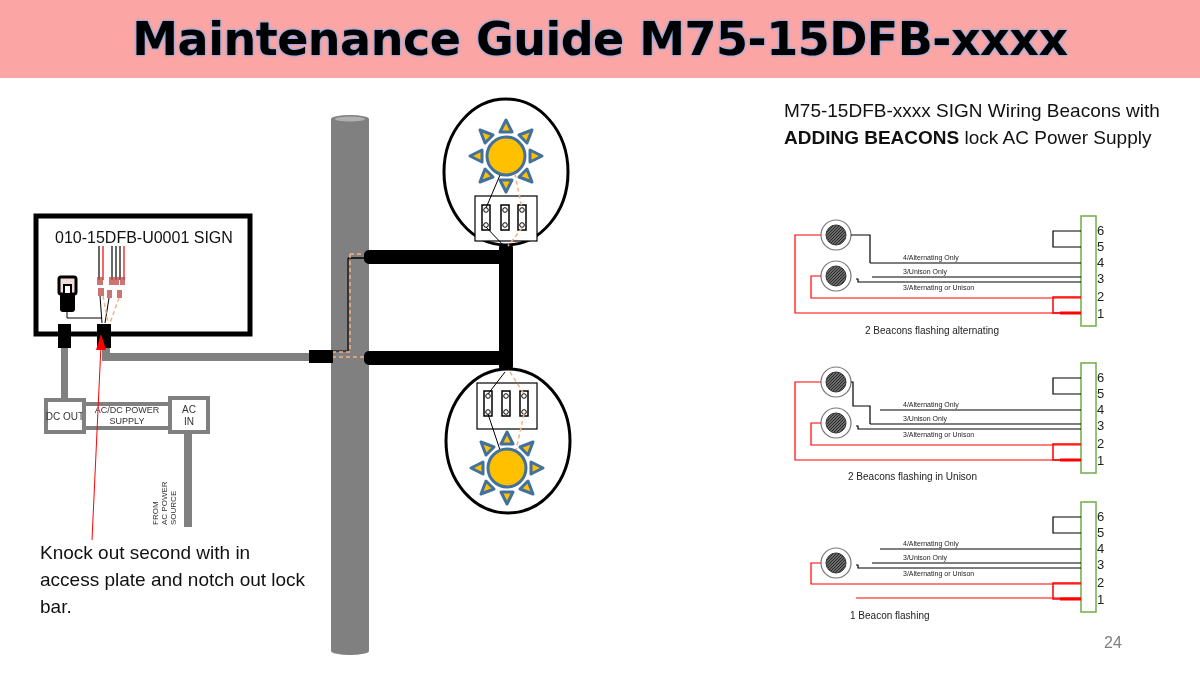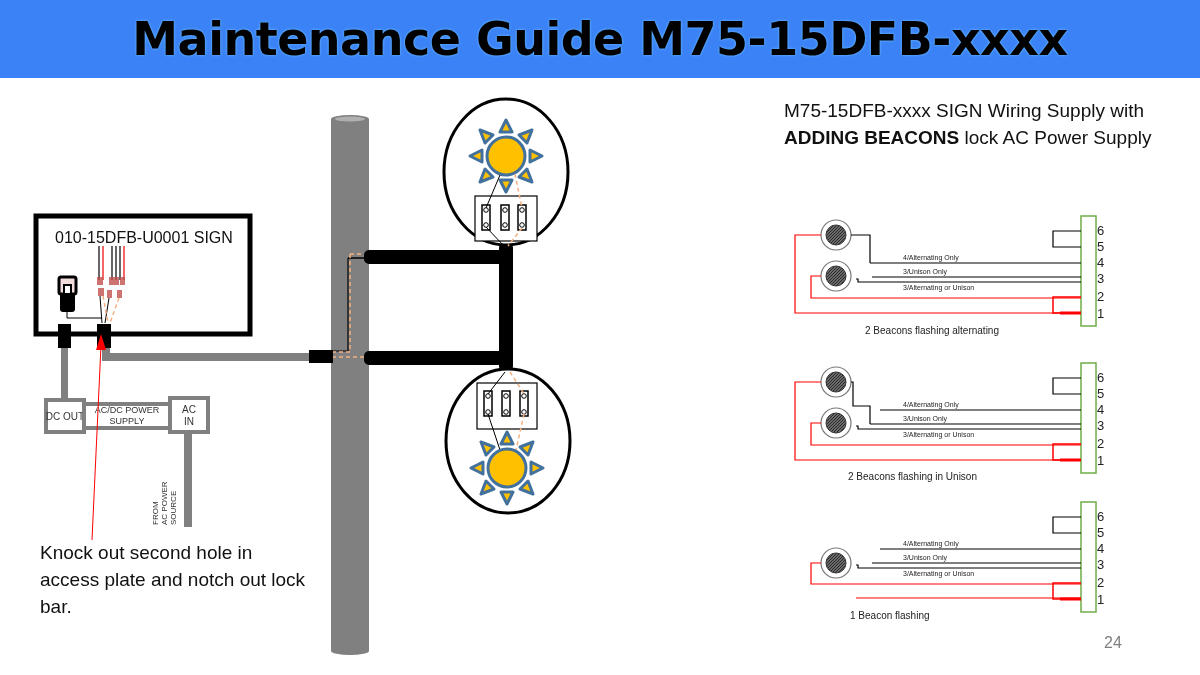--- a/index.html
+++ b/index.html
@@ -1,18 +1,18 @@
 <!DOCTYPE html>
 <html><head>
 <meta charset="utf-8">
 <style>
   html, body { margin:0; padding:0; }
   body { width:1200px; height:675px; position:relative; overflow:hidden; background:#ffffff;
          font-family:"Liberation Sans", "DejaVu Sans", sans-serif; }
-  .header { position:absolute; left:0; top:0; width:1200px; height:78px; background:#3b82f6; }
+  .header { position:absolute; left:0; top:0; width:1200px; height:78px; background:#fca5a5; }
   .title { position:absolute; left:0; top:4px; width:1200px; text-align:center;
            font-family:"DejaVu Sans", sans-serif; font-weight:bold; font-size:46px; color:#000;
            letter-spacing:-0.5px; text-shadow:0 0 3px #5fb0ff, 0 0 2px #5fb0ff; line-height:70px; }
   svg.main { position:absolute; left:0; top:0; }
   .t { font-family:"Liberation Sans", "DejaVu Sans", sans-serif; }
   .rtitle { position:absolute; left:784px; top:97px; width:380px; font-size:19px; line-height:27px; color:#111;
             font-family:"Liberation Sans", "DejaVu Sans", sans-serif; }
   .rtitle b { font-weight:bold; }
   .note { position:absolute; left:40px; top:539px; width:270px; font-size:19px; line-height:27px; color:#111;
           font-family:"Liberation Sans", "DejaVu Sans", sans-serif; }
@@ -257,16 +257,16 @@
       <g>
         <circle cx="836" cy="277" r="15" fill="#fff" stroke="#777" stroke-width="1.2"></circle>
         <circle cx="836" cy="277" r="10" fill="url(#hatch)" stroke="#333" stroke-width="1"></circle>
       </g>
       <path d="M821 277 L811 277 L811 298 L1081 298" fill="none" stroke="#ff0000" stroke-width="1.2"></path>
       <line x1="856" y1="312" x2="1081" y2="312" stroke="#ff0000" stroke-width="1.2"></line>
       <text x="850" y="333" font-size="10" fill="#222" font-family="&quot;Liberation Sans&quot;, sans-serif" text-anchor="start">1 Beacon flashing</text>
     </g>
 </svg>
 
-<div class="rtitle"><span>M75-15DFB-xxxx SIGN Wiring Supply with </span><b>ADDING BEACONS</b><span> lock AC Power Supply</span></div>
-
-<div class="note">Knock out second hole in access plate and notch out lock bar.</div>
+<div class="rtitle"><span>M75-15DFB-xxxx SIGN Wiring Beacons with </span><b>ADDING BEACONS</b><span> lock AC Power Supply</span></div>
+
+<div class="note">Knock out second with in access plate and notch out lock bar.</div>
 <div class="pagenum">24</div>
 
 </body></html>

